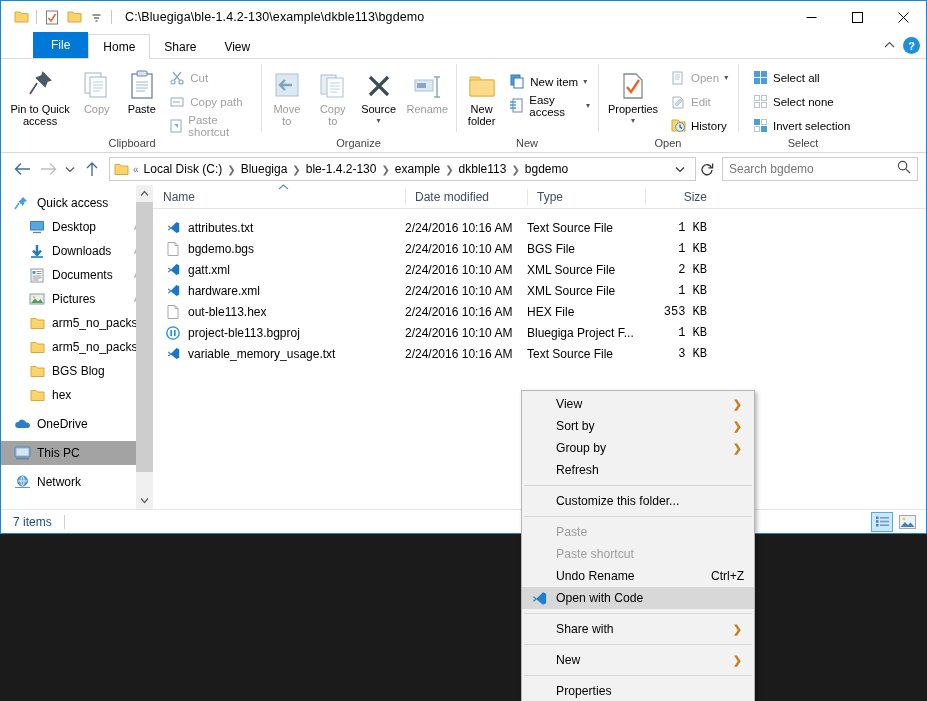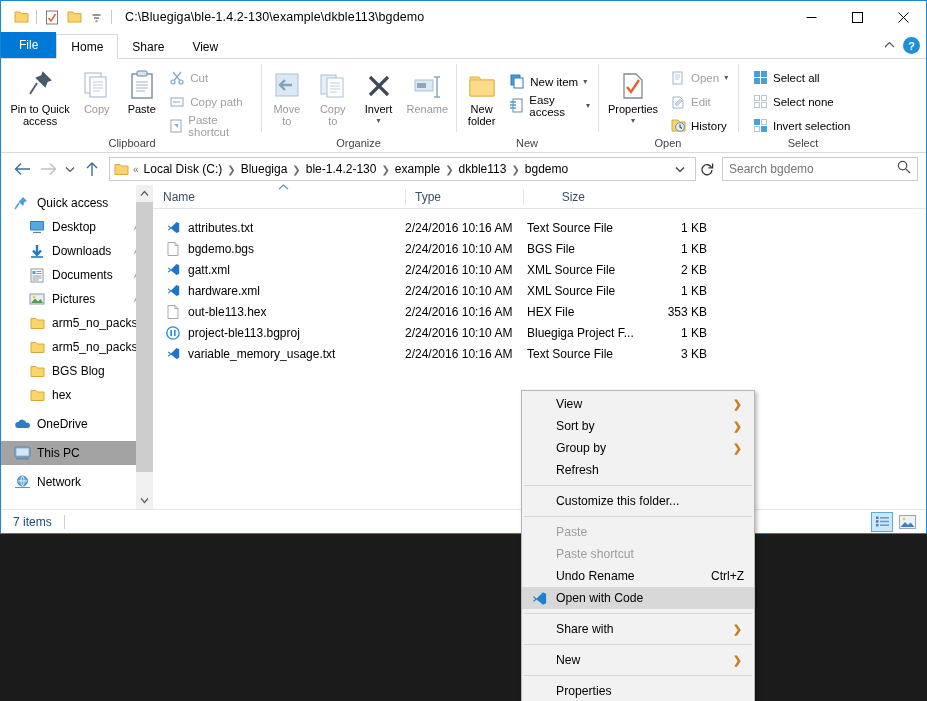--- a/index.html
+++ b/index.html
@@ -39,21 +39,21 @@
   
   .tabstrip {
     height: 26px; flex: 0 0 26px; background: #ffffff;
     display: flex; align-items: flex-end; position: relative;
     border-bottom: 1px solid #d9d9d9;
   }
   .tab {
     height: 25px; padding: 0 14px; font-size: 12px; color: #000;
     display: flex; align-items: center; position: relative; top: 1px;
   }
-  .tab.file { background: #0078d7; color: #fff; padding: 0 18px; height: 26px; top:0; }
+  .tab.file { background: #0078d7; color: #fff; padding: 0 18px; height: 26px; top:0;margin-left:32px; }
   .tab.active {
     background: #ffffff; border: 1px solid #d9d9d9; border-bottom: 1px solid #ffffff;
     z-index: 3;
   }
   .tabstrip-right { position: absolute; right: 6px; bottom: 4px; display: flex; align-items: center; gap: 8px; }
   .collapse-chevron { color: #444; font-size: 10px; }
   .help-icon {
     width: 17px; height: 17px; border-radius: 50%; background: #1e90d8;
     color: #fff; font-size: 11px; font-weight: bold;
     display: flex; align-items: center; justify-content: center;
@@ -146,21 +146,21 @@
   .col.date { width: 122px; }
   .col.type { width: 118px; }
   .col.size { width: 72px; justify-content: flex-end; padding-right: 10px; }
   .sortmark { position: absolute; left: 125px; top: -4px; font-size: 10px; color: #5a7ea8; }
 
   .filerow { height: 21px; display: flex; align-items: center; font-size: 12px; color: #000; }
   .filerow .fn { width: 252px; display: flex; align-items: center; padding-left: 10px; }
   .filerow .fn .ico { width: 20px; display: flex; align-items: center; justify-content: center; margin-right: 5px; }
   .filerow .fd { width: 122px; }
   .filerow .ft { width: 118px; white-space: nowrap; overflow: hidden; }
-  .filerow .fs { width: 72px; text-align: right; padding-right: 10px; }
+  .filerow .fs { width: 72px; text-align: right; padding-right: 10px; font-family: Liberation Mono, monospace; }
 
   
   .statusbar {
     flex: 0 0 24px; border-top: 1px solid #e5e5e5; display: flex; align-items: center;
     padding-left: 12px; position: relative; background: #fff;
   }
   .statusbar .cnt { font-size: 12px; color: #1b4b7d; }
   .statusbar .divider { width: 1px; height: 14px; background: #d0d0d0; margin-left: 12px; }
   .viewbtns { position: absolute; right: 8px; display: flex; gap: 3px; align-items: center; }
   .viewbtn { width: 22px; height: 20px; display: flex; align-items: center; justify-content: center; }
@@ -347,21 +347,21 @@
             </span>
             <span style="white-space:pre-line">Copy
 to</span>
           </div>
           <div class="bigbtn" style="width:46px">
             <span class="ico">
               <svg width="28" height="28" viewBox="0 0 28 28">
                   <path d="M5 5l18 18M23 5L5 23" stroke="#3f4a57" stroke-width="3.2"></path>
                 </svg>
             </span>
-            <span>Invert</span>
+            <span>Source</span>
             <span class="caret-d">▾</span>
           </div>
           <div class="bigbtn dim" style="width:52px">
             <span class="ico">
               <svg width="30" height="26" viewBox="0 0 30 26">
                   <rect x="3" y="6" width="18" height="11" fill="#dce8f2" stroke="#a9c0d4"></rect>
                   <rect x="5" y="9" width="9" height="5" fill="#8aa8c2"></rect>
                   <path d="M25 3v20M22 3h6M22 23h6" stroke="#8aa8c2" stroke-width="1.5"></path>
                 </svg>
             </span>
@@ -732,20 +732,21 @@
       <div class="listpane">
         <div class="colheader">
           <div class="col name">
             <span>Name</span>
             <span class="sortmark">
               <svg width="11" height="6" viewBox="0 0 11 6">
                   <path d="M1 5L5.5 1 10 5" stroke="#6b8cae" stroke-width="1.2" fill="none"></path>
                 </svg>
             </span>
           </div>
+          <div class="col date">Date modified</div>
           <div class="col type">Type</div>
           <div class="col size">Size</div>
         </div>
 
         <div style="padding-top:8px">
 
           <div class="filerow">
             <span class="fn">
               <span class="ico">
                 <svg width="13" height="13" viewBox="0 0 13 13">

